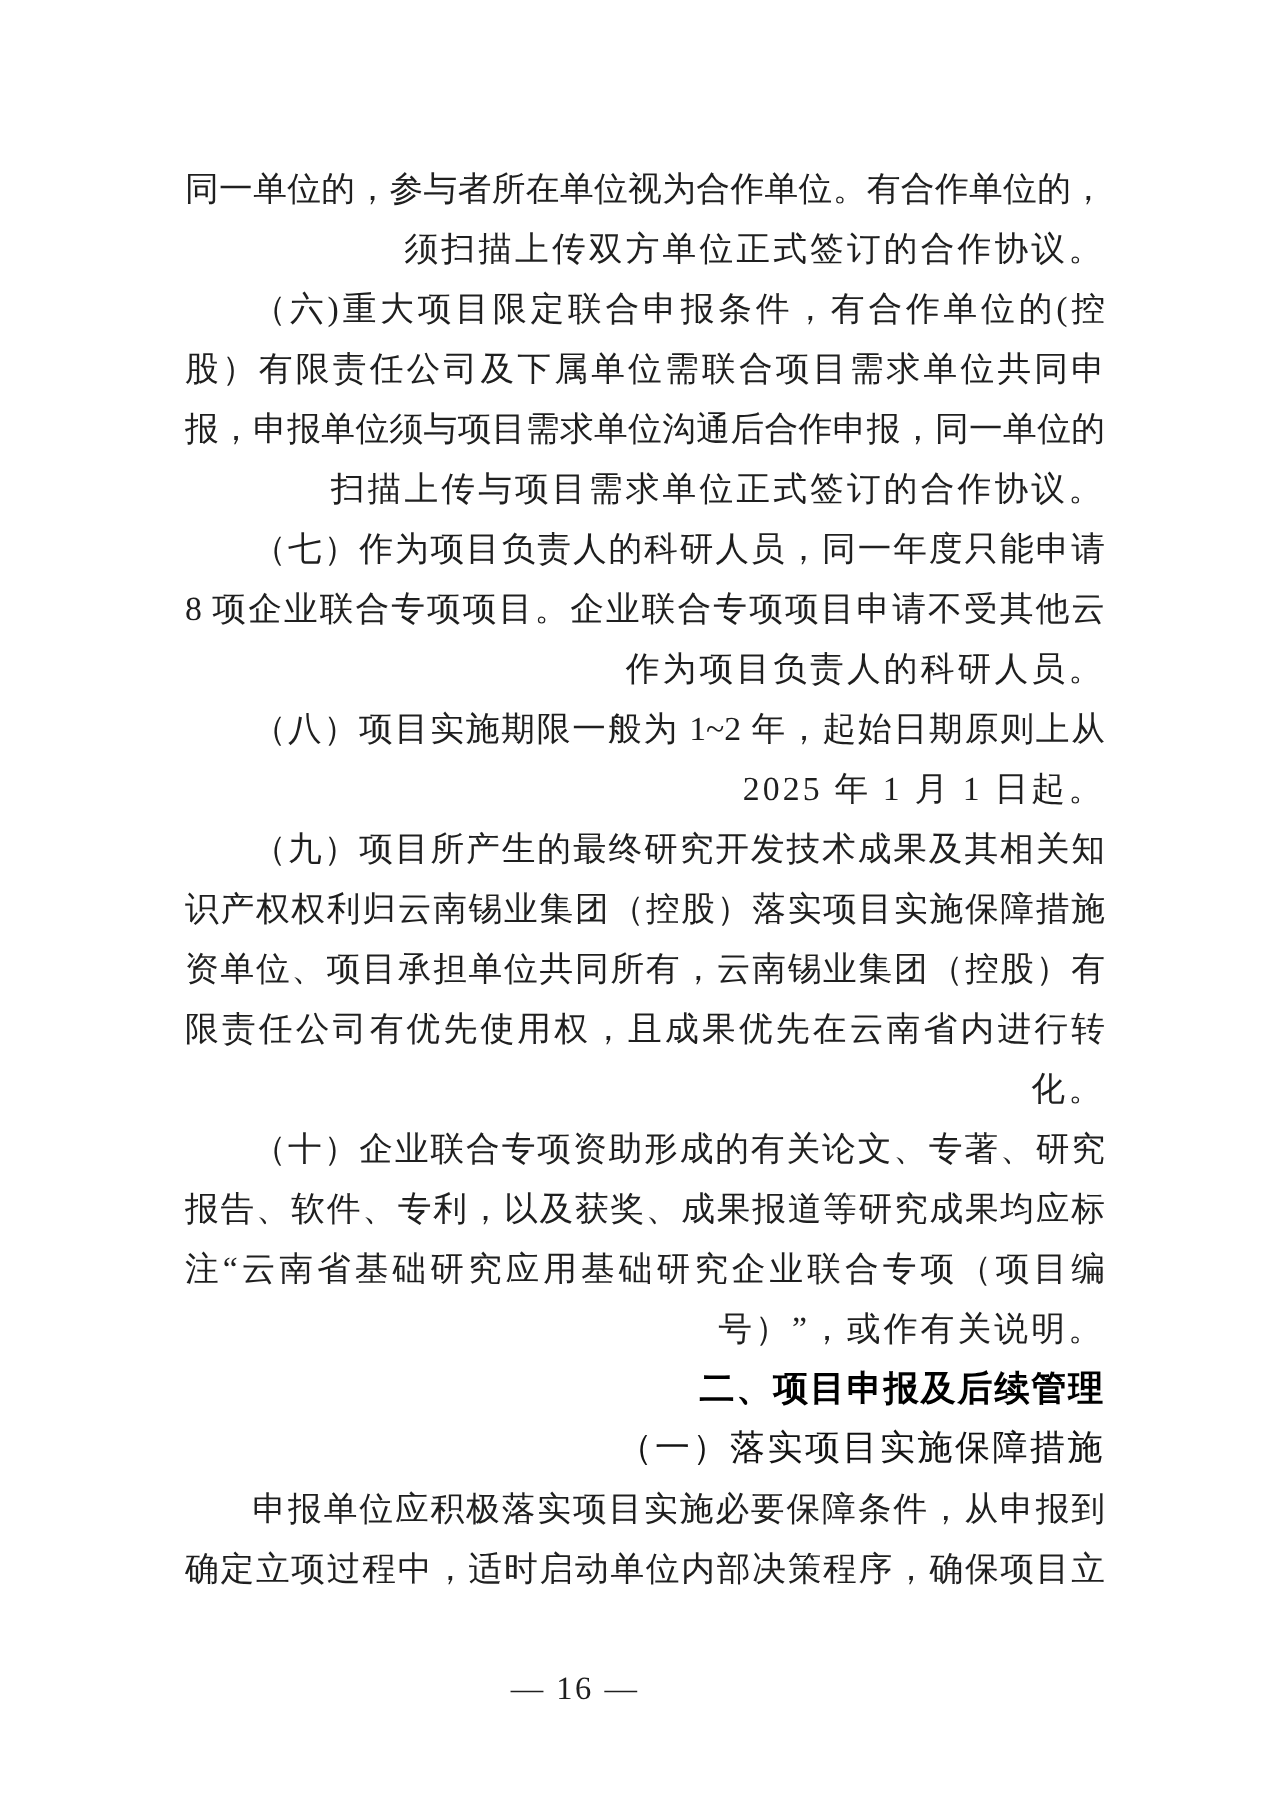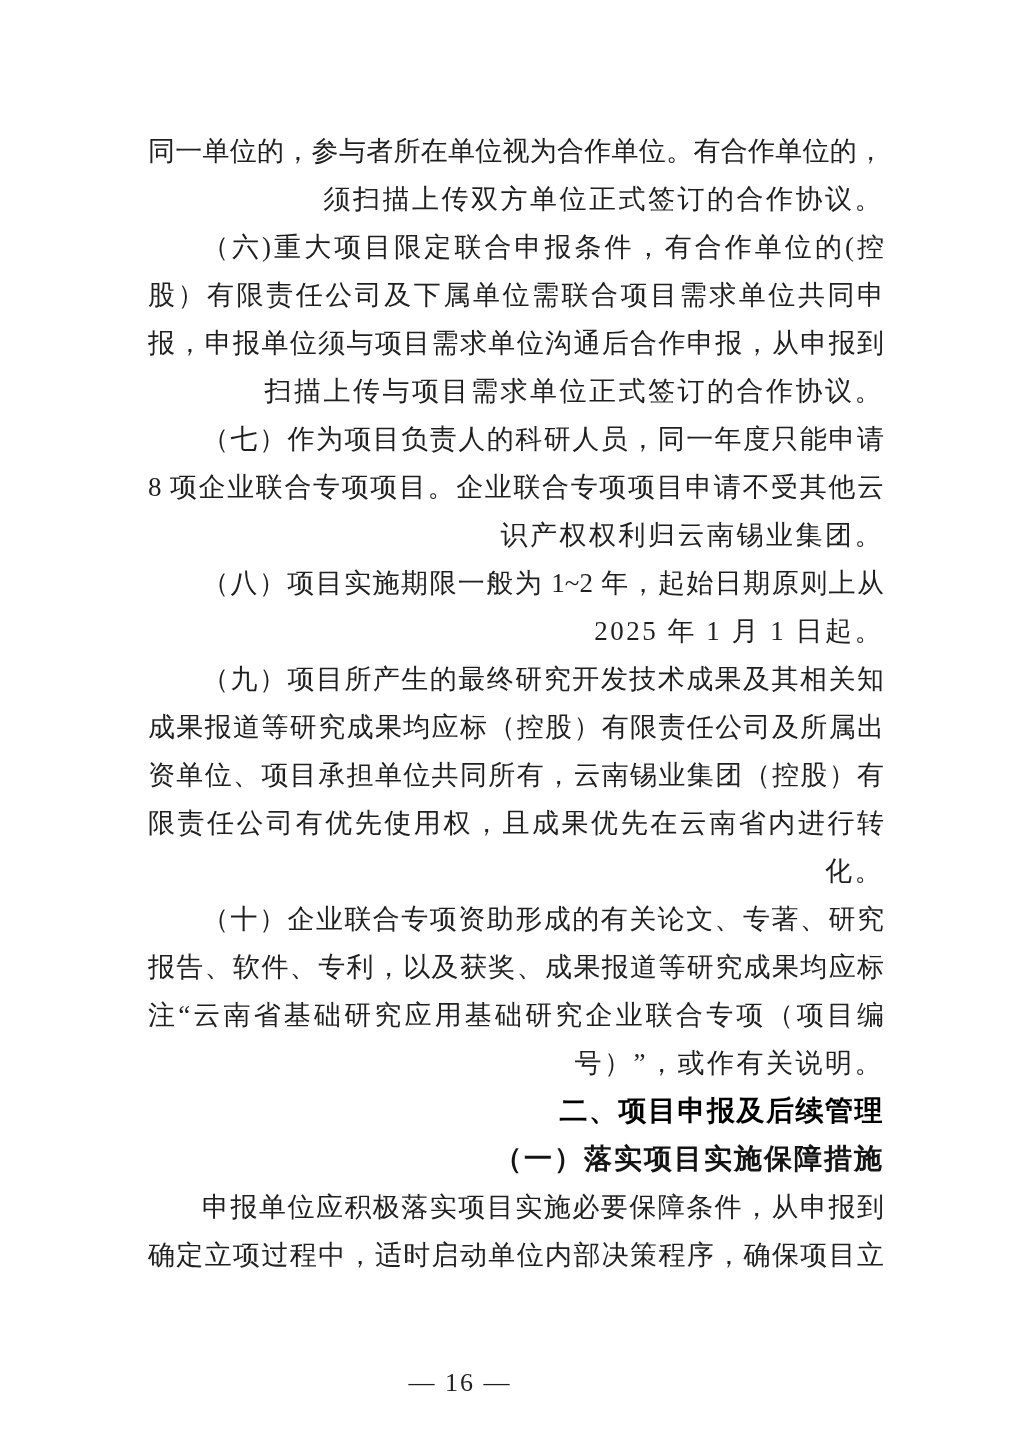--- a/index.html
+++ b/index.html
@@ -39,55 +39,54 @@
     text-indent: 54px;
   }
   .line.h1 {
     font-family: "Liberation Sans", "DejaVu Sans", sans-serif;
     font-weight: bold;
     font-size: 28px;
     color: #000000;
     letter-spacing: 1.5px;
   }
   .line.h2 {
-    font-weight: bold;
+    font-weight: normal;
     font-size: 28px;
     letter-spacing: 2px;
     color: #141414;
   }
   .footer {
     position: absolute;
     top: 1336px;
     left: 0;
     width: 100%;
     text-align: center;
     font-size: 26px;
     letter-spacing: 2px;
     color: #1f1f1f;
-    margin-top: 32px;
   }
 </style>
 </head>
 <body>
 
 <div class="page">
   <div class="text-area">
       <div class="line fill">同一单位的，参与者所在单位视为合作单位。有合作单位的，</div>
       <div class="line">须扫描上传双方单位正式签订的合作协议。</div>
       <div class="line fill indent">（六)重大项目限定联合申报条件，有合作单位的(控</div>
       <div class="line fill">股）有限责任公司及下属单位需联合项目需求单位共同申</div>
-      <div class="line fill">报，申报单位须与项目需求单位沟通后合作申报，从申报到</div>
+      <div class="line fill">报，申报单位须与项目需求单位沟通后合作申报，同一单位的</div>
       <div class="line">扫描上传与项目需求单位正式签订的合作协议。</div>
       <div class="line fill indent">（七）作为项目负责人的科研人员，同一年度只能申请</div>
       <div class="line fill">8 项企业联合专项项目。企业联合专项项目申请不受其他云</div>
-      <div class="line">识产权权利归云南锡业集团。</div>
+      <div class="line">作为项目负责人的科研人员。</div>
       <div class="line fill indent">（八）项目实施期限一般为 1~2 年，起始日期原则上从</div>
       <div class="line">2025 年 1 月 1 日起。</div>
       <div class="line fill indent">（九）项目所产生的最终研究开发技术成果及其相关知</div>
-      <div class="line fill">成果报道等研究成果均应标（控股）有限责任公司及所属出</div>
+      <div class="line fill">识产权权利归云南锡业集团（控股）落实项目实施保障措施</div>
       <div class="line fill">资单位、项目承担单位共同所有，云南锡业集团（控股）有</div>
       <div class="line fill">限责任公司有优先使用权，且成果优先在云南省内进行转</div>
       <div class="line">化。</div>
       <div class="line fill indent">（十）企业联合专项资助形成的有关论文、专著、研究</div>
       <div class="line fill">报告、软件、专利，以及获奖、成果报道等研究成果均应标</div>
       <div class="line fill">注“云南省基础研究应用基础研究企业联合专项（项目编</div>
       <div class="line">号）”，或作有关说明。</div>
       <div class="line indent h1">二、项目申报及后续管理</div>
       <div class="line indent h2">（一）落实项目实施保障措施</div>
       <div class="line fill indent">申报单位应积极落实项目实施必要保障条件，从申报到</div>

